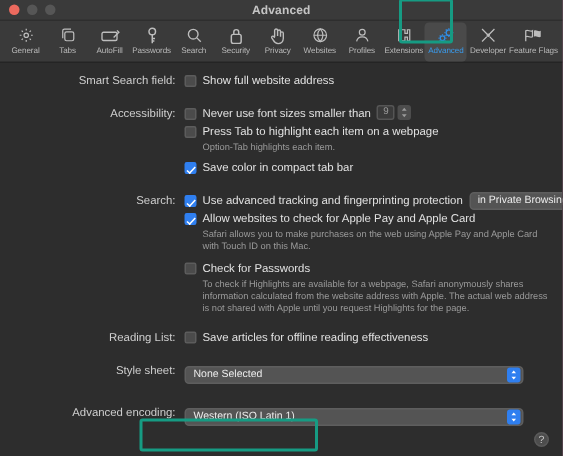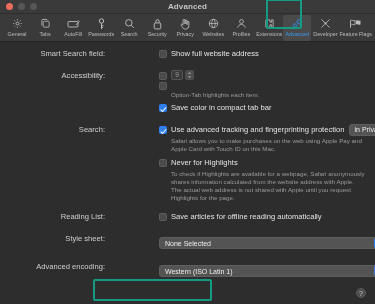--- a/index.html
+++ b/index.html
@@ -81,39 +81,39 @@
     pointer-events: none;
   }
   #hl-advanced { left: 266px; top: -1px; width: 36px; height: 30px; }
   #hl-devfeatures { left: 93px; top: 279px; width: 119px; height: 22px; }
 
   
   .content {
     flex: 1 1 auto;
     position: relative;
     background: #2d2d2d;
-    padding: 6px 0 0 4px;
+    padding: 6px 0 0 16px;
     overflow: hidden;
   }
   .row {
     display: flex;
     align-items: flex-start;
     padding: 0 10px 0 0;
   }
   .lbl {
     width: 107px;
     text-align: right;
     font-size: 7.6px;
     color: #cfcfcf;
     padding-right: 6px;
     line-height: 12px;
     flex: 0 0 107px;
     white-space: nowrap;
   }
-  .ctrls { flex: 1 1 auto; min-width: 0; margin-left: 48px; }
+  .ctrls { flex: 1 1 auto; min-width: 0; }
 
   .cbrow {
     display: flex; align-items: flex-start; gap: 4px;
     line-height: 12px;
     margin-bottom: 0px;
   }
   .cb {
     width: 8px; height: 8px; border-radius: 1.5px;
     background: #4b4b4b; border: 1px solid #5c5c5c;
     flex: 0 0 8px; margin-top: 2px; position: relative;
@@ -340,32 +340,34 @@
       </div>
     </div>
 
     <div class="sp10"></div>
 
     <div class="row">
       <div class="lbl">Accessibility:</div>
       <div class="ctrls">
         <div class="cbrow">
           <span class="cb"></span>
+          <span class="cbtxt">Never use font sizes smaller than</span>
           <span class="stepper">
             <span class="sval">9</span>
             <span class="sarrows">
               <svg width="5" height="8" viewBox="0 0 8 12" fill="currentColor">
                   <path d="M4 1l2.6 3.2H1.4z"></path>
                   <path d="M4 11L1.4 7.8h5.2z"></path>
                 </svg>
             </span>
           </span>
         </div>
         <div class="cbrow">
           <span class="cb"></span>
+          <span class="cbtxt">Press Tab to highlight each item on a webpage</span>
         </div>
         <div class="hint">Option-Tab highlights each item.</div>
         <div class="cbrow">
           <span class="cb checked"></span>
           <span class="cbtxt">Save color in compact tab bar</span>
         </div>
       </div>
     </div>
 
     <div class="sp10"></div>
@@ -380,40 +382,44 @@
             <span class="ptxt">in Private Browsing</span>
             <span class="parrow">
               <svg width="5" height="8" viewBox="0 0 8 12" fill="currentColor">
                   <path d="M4 1.2l2.4 3H1.6z"></path>
                   <path d="M4 10.8L1.6 7.8h4.8z"></path>
                 </svg>
             </span>
           </span>
         </div>
 
+        <div class="cbrow">
+          <span class="cb checked"></span>
+          <span class="cbtxt">Allow websites to check for Apple Pay and Apple Card</span>
+        </div>
         <div class="hint">Safari allows you to make purchases on the web using Apple Pay and Apple Card with Touch ID on this Mac.</div>
 
 
 
         <div class="cbrow">
           <span class="cb"></span>
-          <span class="cbtxt">Never for Highlights</span>
+          <span class="cbtxt">Check for Passwords</span>
         </div>
         <div class="hint">To check if Highlights are available for a webpage, Safari anonymously shares information calculated from the website address with Apple. The actual web address is not shared with Apple until you request Highlights for the page.</div>
       </div>
     </div>
 
     <div class="sp6"></div>
 
     <div class="row">
       <div class="lbl">Reading List:</div>
       <div class="ctrls">
         <div class="cbrow">
           <span class="cb"></span>
-          <span class="cbtxt">Save articles for offline reading automatically</span>
+          <span class="cbtxt">Save articles for offline reading effectiveness</span>
         </div>
       </div>
     </div>
 
     <div class="sp10"></div>
 
     <div class="row">
       <div class="lbl">Style sheet:</div>
       <div class="ctrls">
         <span class="popup wide">

